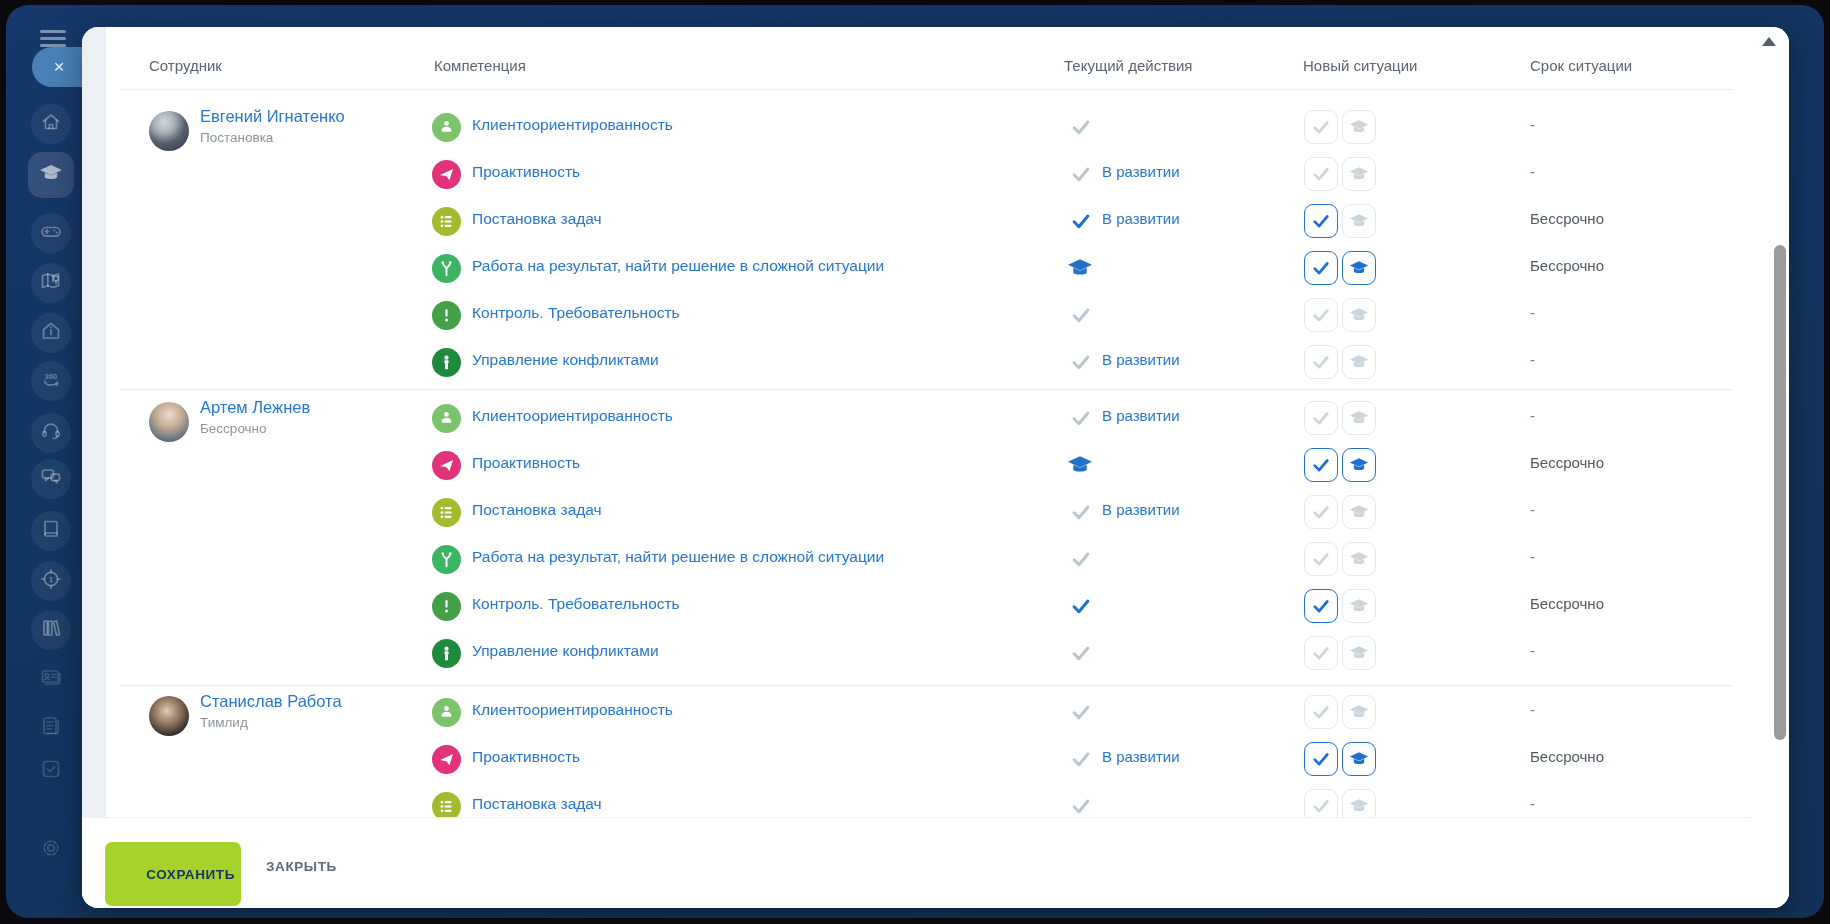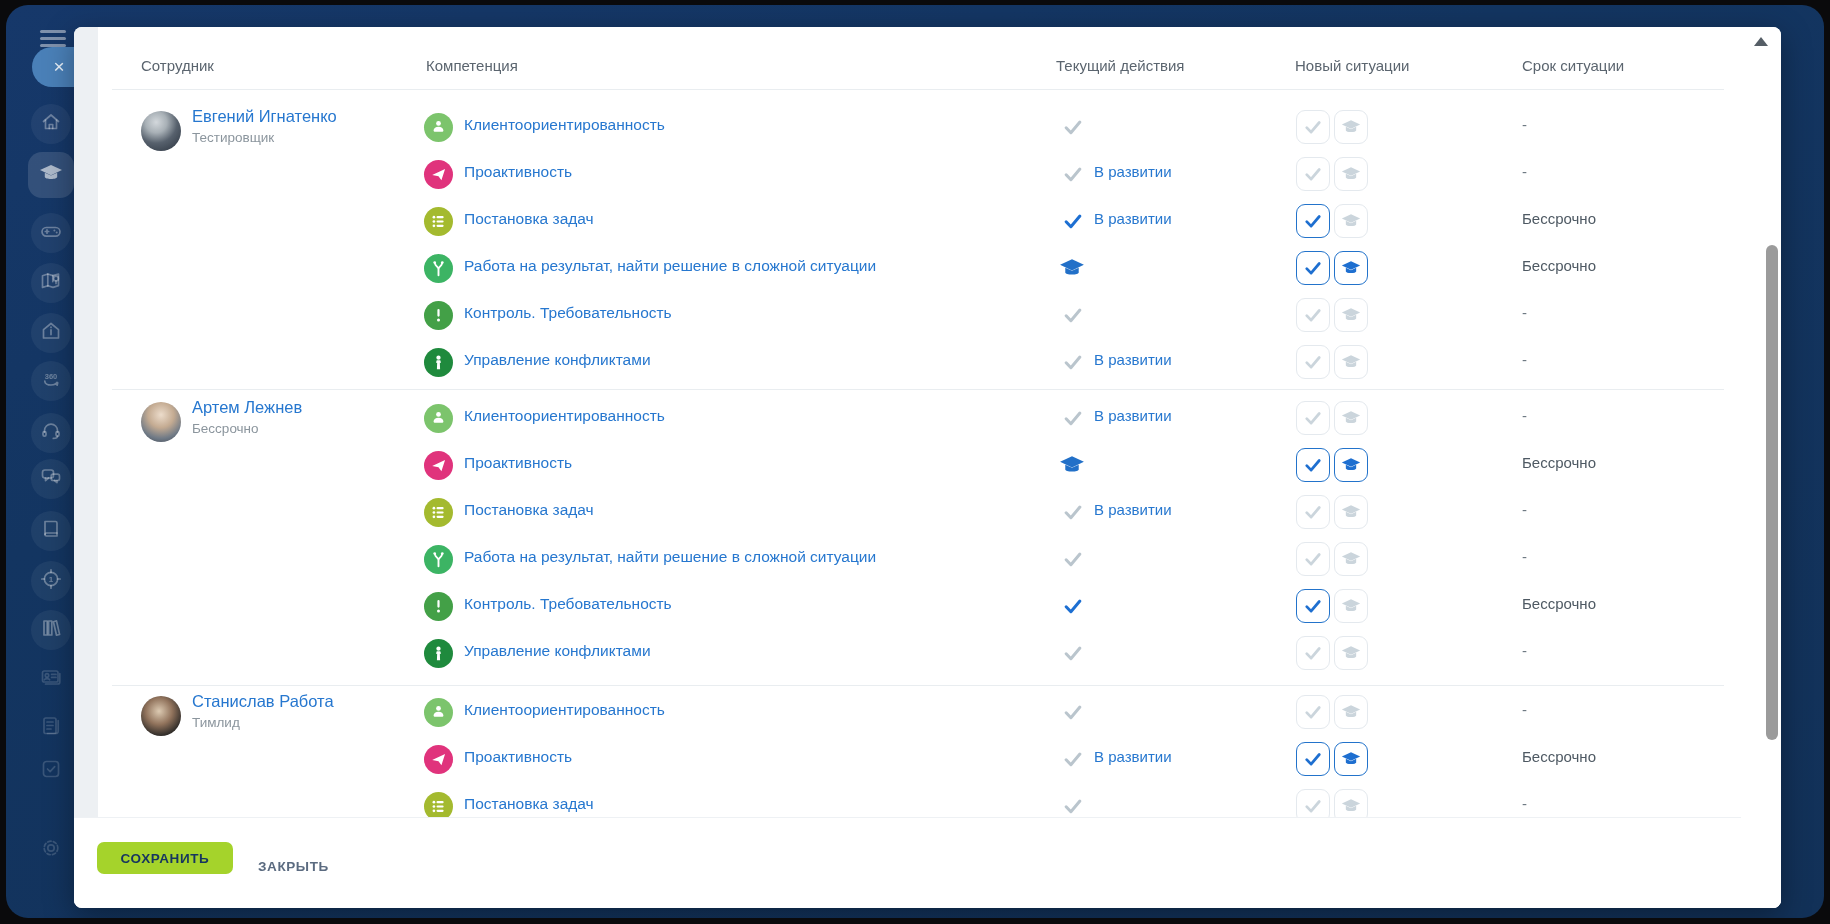--- a/index.html
+++ b/index.html
@@ -29,22 +29,22 @@
     display:flex;align-items:center;justify-content:center;cursor:pointer;
   }
   .side-item.selected{
     left:22px;width:46px;height:46px;border-radius:14px;
     background:rgba(255,255,255,.13);color:rgba(255,255,255,.6);
   }
   .side-item.faint{background:transparent;color:rgba(255,255,255,.17);}
   .side-item svg{width:24px;height:24px;}
   
   .modal{
-    position:absolute;left:68px;top:22px;width:1707px;height:881px;background:#ffffff;
-    border-radius:8px;z-index:5;overflow:hidden;box-shadow:0 8px 30px rgba(0,0,0,.35);
+    position:absolute;left:76px;top:22px;width:1707px;height:881px;background:#ffffff;
+    border-radius:16px;z-index:5;overflow:hidden;box-shadow:0 8px 30px rgba(0,0,0,.35);
   }
   .left-gutter{position:absolute;left:0;top:0;width:24px;height:791px;background:#edf0f3;}
   .thead-label{position:absolute;top:28px;height:22px;line-height:22px;font-size:15px;color:#5b656f;white-space:nowrap;}
   .head-divider{position:absolute;left:38px;top:62px;width:1612px;height:1px;background:#e9edf0;}
   .rows-layer{position:absolute;left:0;top:0;width:1707px;height:791px;overflow:hidden;}
   .block-divider{position:absolute;left:38px;width:1612px;height:1px;background:#e9edf0;}
   .avatar{position:absolute;width:40px;height:40px;border-radius:50%;overflow:hidden;}
   .emp-name{position:absolute;font-size:16.5px;color:#2677cf;white-space:nowrap;cursor:pointer;}
   .emp-role{position:absolute;font-size:13.5px;color:#8b959d;white-space:nowrap;}
   .comp-icon{
@@ -66,23 +66,23 @@
   .lvl-btn.selected{border:1.5px solid #2273cb;color:#1e6fd0;}
   .lvl-btn svg{width:20px;height:20px;}
   .term{position:absolute;font-size:15px;color:#4e5963;white-space:nowrap;}
   .term.dash{color:#6f7a83;}
   
   .modal-footer{
     position:absolute;left:0;top:791px;width:1707px;height:90px;background:#ffffff;z-index:8;
     box-shadow:0 -1px 0 #eef1f4;
   }
   .save-btn{
-    position:absolute;left:23px;top:24px;width:136px;height:32px;border:none;border-radius:7px;
+    position:absolute;left:23px;top:24px;width:136px;height:64px;border:none;border-radius:7px;
     background:#a5d32b;color:#16355f;font-family:"Liberation Sans",sans-serif;
-    font-size:13.5px;font-weight:bold;letter-spacing:.6px;cursor:pointer;
+    font-size:13.5px;font-weight:bold;letter-spacing:.6px;cursor:pointer;text-align:right;
   }
   .close-btn{
     position:absolute;left:178px;top:24px;width:80px;height:48px;border:none;background:transparent;
     color:#5b6b80;font-family:"Liberation Sans",sans-serif;font-size:13.5px;font-weight:bold;
     letter-spacing:.6px;cursor:pointer;text-align:center;
   }
   
   .scroll-gutter{position:absolute;right:0;top:0;width:40px;height:881px;background:#ffffff;z-index:9;}
   .scroll-up-arrow{
     position:absolute;left:13px;top:10px;width:0;height:0;cursor:pointer;
@@ -220,21 +220,21 @@
     <div class="thead-label" style="left:67px">Сотрудник</div>
     <div class="thead-label" style="left:352px">Компетенция</div>
     <div class="thead-label" style="left:982px">Текущий действия</div>
     <div class="thead-label" style="left:1221px">Новый ситуации</div>
     <div class="thead-label" style="left:1448px">Срок ситуации</div>
     <div class="head-divider"></div>
 
     <div class="rows-layer" id="rows-layer">
         <div class="avatar" style="left: 67px; top: 84px; background: radial-gradient(circle at 38% 28%, rgb(211, 216, 220) 0%, rgb(168, 176, 182) 28%, rgb(87, 97, 109) 55%, rgb(39, 48, 59) 100%);"></div>
         <div class="emp-name" style="left: 118px; top: 80px;">Евгений Игнатенко</div>
-        <div class="emp-role" style="left: 118px; top: 103px;">Тестировщик</div>
+        <div class="emp-role" style="left: 118px; top: 103px;">Постановка</div>
         <div class="comp-icon" style="left: 350px; top: 85.5px; background: rgb(124, 196, 108);">
           <svg viewBox="0 0 24 24" fill="#fff">
             <circle cx="12" cy="6.8" r="3"></circle>
             <path d="M12 11c-3.5 0-6.2 2.1-6.2 4.7 0 1 .8 1.8 1.8 1.8h8.8c1 0 1.8-.8 1.8-1.8C18.2 13.1 15.5 11 12 11z"></path>
           </svg>
         </div>
         <div class="comp-label" style="left: 390px; top: 89px;">Клиентоориентированность</div>
         <div class="cur-check gray" style="left: 988px; top: 89px;"><svg viewBox="0 0 24 24">
             <path d="M4.5 12.8l5.2 5.4L19.5 6.6" fill="none" stroke="currentColor" stroke-width="3.3" stroke-linecap="round" stroke-linejoin="round"></path>
           </svg></div>

